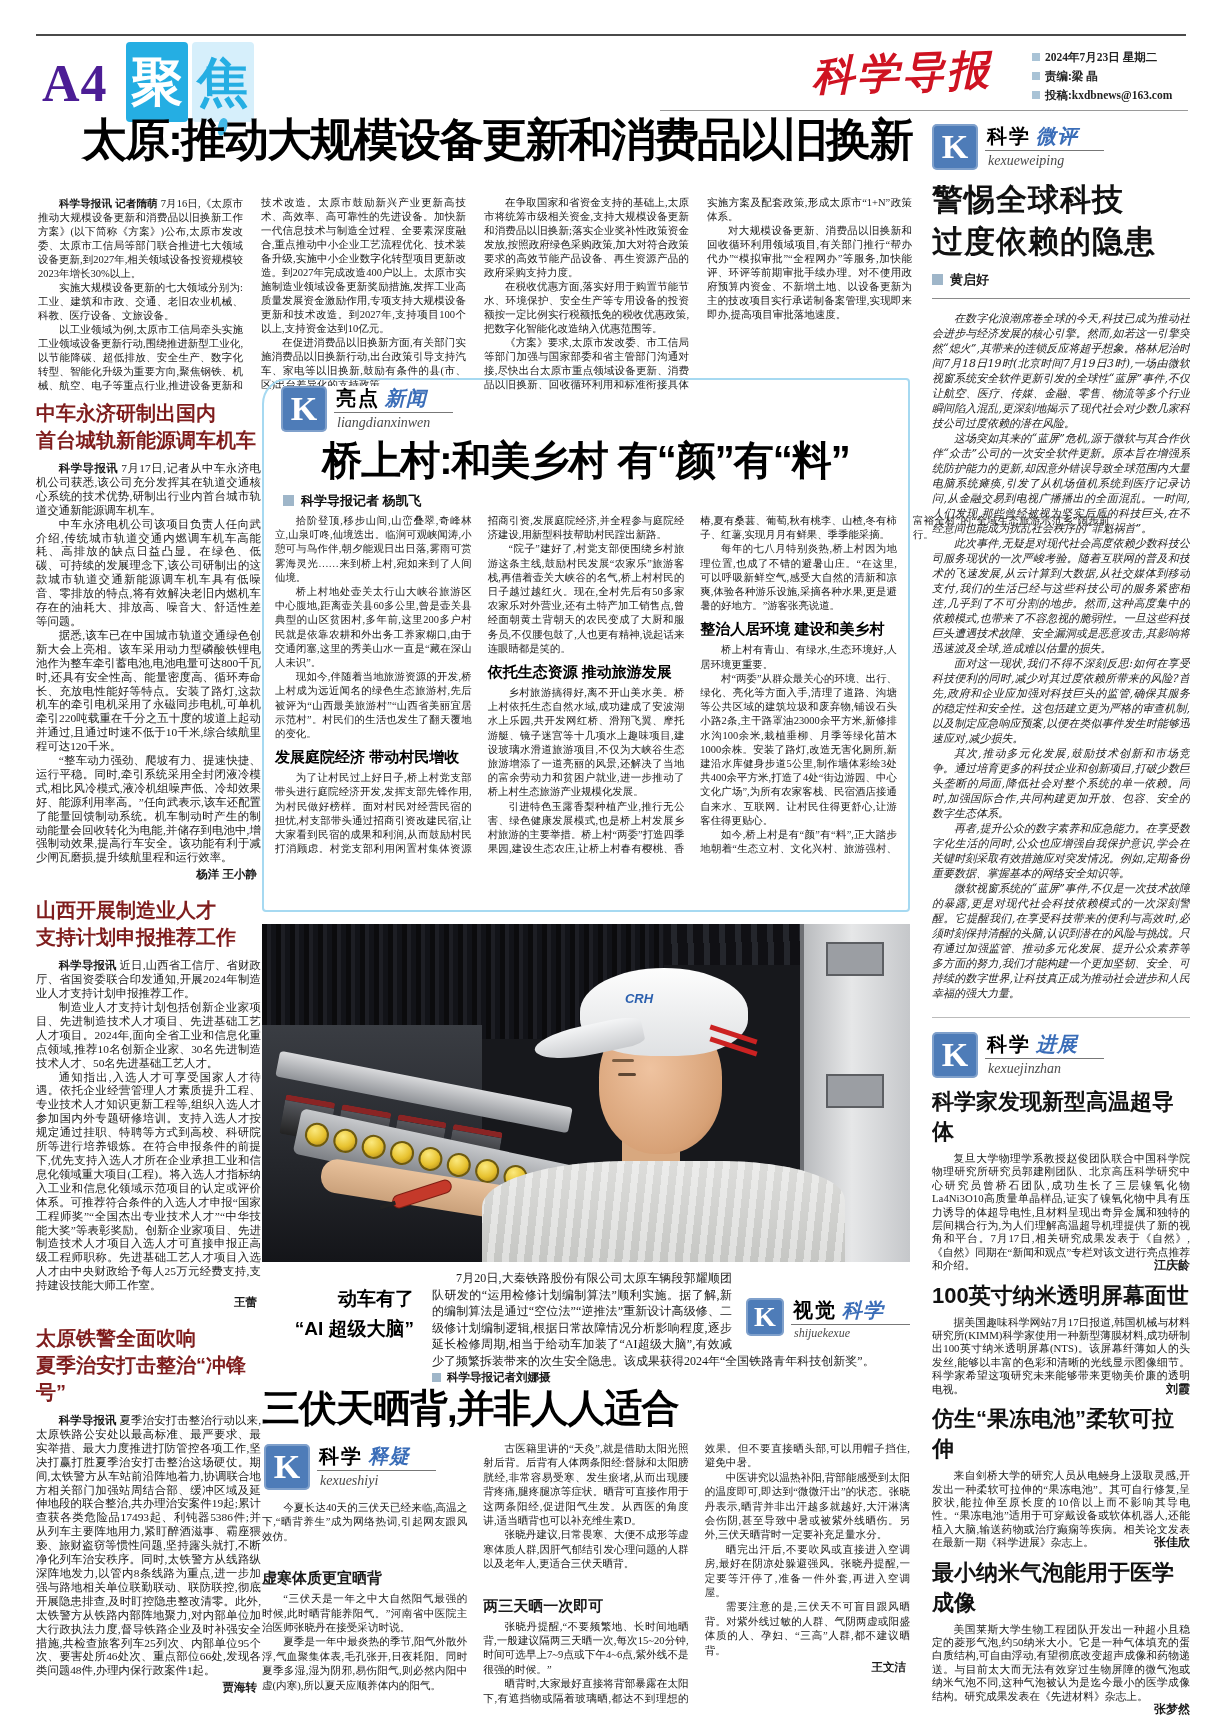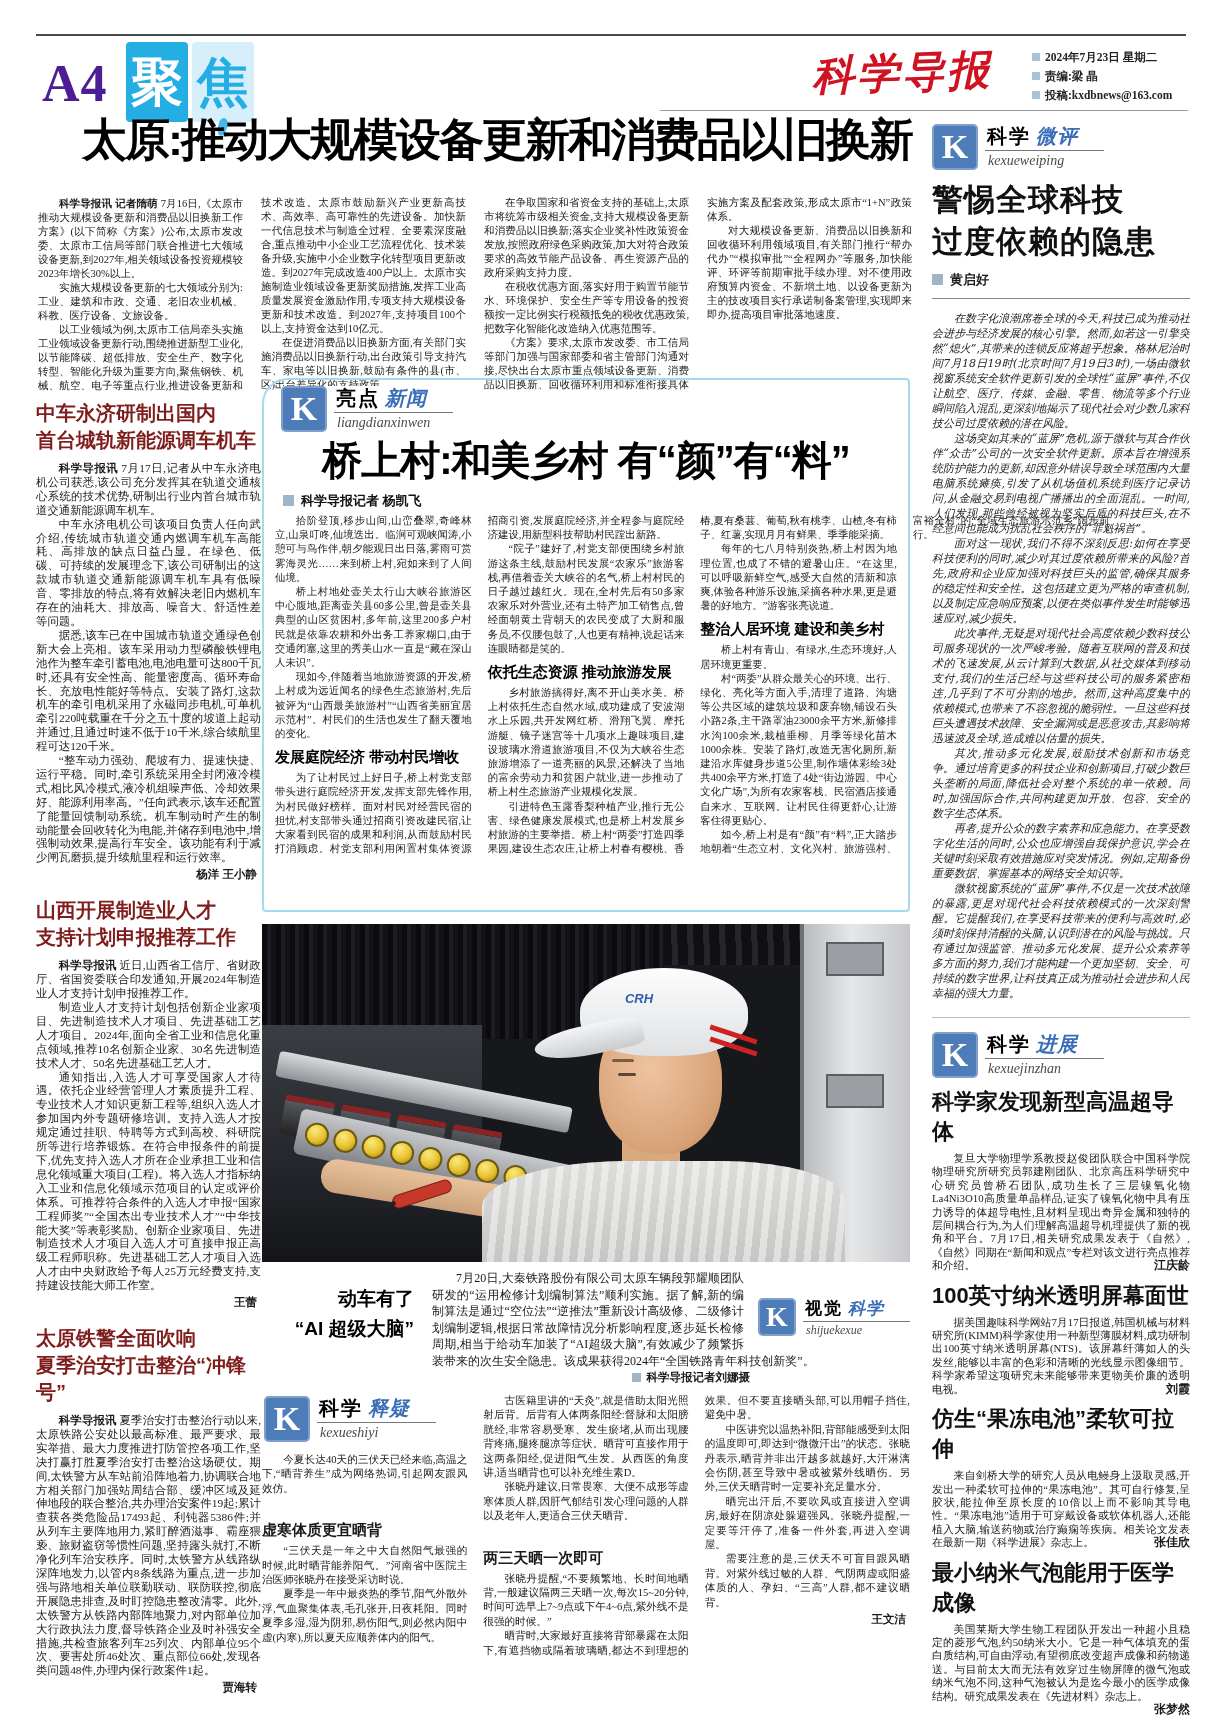--- a/index.html
+++ b/index.html
@@ -30,21 +30,21 @@
   .klogo { display:inline-flex; align-items:flex-start; gap:7px; background:#fff; }
   .kbox { width:46px; height:46px; flex:none; background:#4e7cb8; color:#fff; border-radius:5px;
           display:flex; align-items:center; justify-content:center;
           font:700 34px/1 "Liberation Serif",serif; box-shadow:inset 0 0 0 2px rgba(255,255,255,.28); }
   .kright { display:flex; flex-direction:column; }
   .kline { border-bottom:1.5px solid #777; padding:2px 26px 3px 2px; white-space:nowrap; }
   .kp1 { font:700 20px/1 "Liberation Serif",serif; color:#000; letter-spacing:2px; }
   .kp2 { font:700 italic 20px/1 "DejaVu Serif",serif; color:#3a6db8; margin-left:5px; letter-spacing:1px; }
   .kpy { font:italic 14px/20px "Liberation Serif",serif; color:#4a4a4a; padding-left:3px; }
   .klogo.sm .kbox { width:38px; height:38px; font-size:28px; }
-  .klogo.sm .kp1,.klogo.sm .kp2 { font-size:17px; }
+  .klogo.sm .kp1,.klogo.sm .kp2 { font-size:20px; }
   .klogo.sm .kpy { font-size:12px; line-height:16px; }
 
   
   #lead-head { left:38px; top:112px; width:874px; font:900 45px/56px "Liberation Sans","DejaVu Sans",sans-serif;
                letter-spacing:-2px; white-space:nowrap; color:#000;text-align:right; }
   #lead-cols { left:38px; top:196px; width:874px; height:198px; column-count:4; column-gap:18px; column-fill:auto; }
   #lead-cols p { font-size:10.5px; line-height:14px; text-align:justify; text-indent:2em; }
   .pref { font-weight:700; font-family:"Liberation Sans",sans-serif; margin-right:3px; }
 
   
@@ -113,21 +113,21 @@
   .cap-stripe { position:absolute; left:69%; top:32%; width:7.5%; height:5px; background:#c22; transform:rotate(18deg); }
   .cap-stripe.s2 { top:35.5%; }
 
   
   #cap { left:262px; top:1270px; width:648px; display:flex; gap:18px; }
   #cap-title { width:152px; flex:none; text-align:right; padding-top:14px;
                font:700 19px/30px "Liberation Sans","DejaVu Sans",sans-serif; color:#000; }
   #cap-body { flex:1; }
   #cap-body .vwrap { float:right; margin:28px 0 0 14px; }
   #cap-text { font-size:12px; line-height:16.5px; text-align:justify; text-indent:2em; }
-  #cap-credit { display:flex; justify-content:flex-end; align-items:center; gap:6px; padding-right:160px;
+  #cap-credit { display:flex; justify-content:flex-start; align-items:center; gap:6px; padding-right:160px;
                 margin-top:3px; font:700 11.5px/1 "Liberation Sans",sans-serif; }
 
   
   #sb-art { left:262px; top:1384px; width:648px; }
   #sb-head { font:900 38px/48px "Liberation Sans","DejaVu Sans",sans-serif; letter-spacing:-1px; color:#000; }
   #sb-cols { margin-top:10px; height:276px; column-count:3; column-gap:16px; column-fill:auto; }
   #sb-cols p { font-size:10.6px; line-height:14.4px; text-align:justify; text-indent:2em; }
   #sb-cols h4 { font:700 15px/20px "Liberation Sans","DejaVu Sans",sans-serif; margin:24px 0 4px; }
   #sb-cols .klogo { margin:2px 0 10px 2px; }
 
@@ -302,20 +302,21 @@
       </span>
       <p id="cap-text">7月20日,大秦铁路股份有限公司太原车辆段郭耀顺团队研发的“运用检修计划编制算法”顺利实施。据了解,新的编制算法是通过“空位法”“逆推法”重新设计高级修、二级修计划编制逻辑,根据日常故障情况分析影响程度,逐步延长检修周期,相当于给动车加装了“AI超级大脑”,有效减少了频繁拆装带来的次生安全隐患。该成果获得2024年“全国铁路青年科技创新奖”。</p>
       <div id="cap-credit">
         <span class="sq" style="width:9px;height:9px"></span>
         <span>科学导报记者刘娜摄</span>
       </div>
     </div>
   </div>
 
   <div class="abs" id="sb-art">
+    <div id="sb-head">三伏天晒背,并非人人适合</div>
     <div id="sb-cols">
       <div class="klogo">
         <span class="kbox">K</span>
         <span class="kright">
           <span class="kline"><b class="kp1">科学</b><span class="kp2">释疑</span></span>
           <span class="kpy">kexueshiyi</span>
         </span>
       </div>
       <p>今夏长达40天的三伏天已经来临,高温之下,“晒背养生”成为网络热词,引起网友跟风效仿。</p>
       <h4>虚寒体质更宜晒背</h4>
@@ -345,22 +346,22 @@
       <span style="display:block">警惕全球科技</span>
       <span style="display:block">过度依赖的隐患</span>
     </div>
     <div id="wp-author">
       <span class="sq"></span>
       <span>黄启好</span>
     </div>
     <div class="essay">
       <p>在数字化浪潮席卷全球的今天,科技已成为推动社会进步与经济发展的核心引擎。然而,如若这一引擎突然“熄火”,其带来的连锁反应将超乎想象。格林尼治时间7月18日19时(北京时间7月19日3时),一场由微软视窗系统安全软件更新引发的全球性“蓝屏”事件,不仅让航空、医疗、传媒、金融、零售、物流等多个行业瞬间陷入混乱,更深刻地揭示了现代社会对少数几家科技公司过度依赖的潜在风险。</p>
       <p>这场突如其来的“蓝屏”危机,源于微软与其合作伙伴“众击”公司的一次安全软件更新。原本旨在增强系统防护能力的更新,却因意外错误导致全球范围内大量电脑系统瘫痪,引发了从机场值机系统到医疗记录访问,从金融交易到电视广播播出的全面混乱。一时间,人们发现,那些曾经被视为坚实后盾的科技巨头,在不经意间也能成为扰乱社会秩序的“罪魁祸首”。</p>
+      <p>此次事件,无疑是对现代社会高度依赖少数科技公司服务现状的一次严峻考验。随着互联网的普及和技术的飞速发展,从云计算到大数据,从社交媒体到移动支付,我们的生活已经与这些科技公司的服务紧密相连,几乎到了不可分割的地步。然而,这种高度集中的依赖模式,也带来了不容忽视的脆弱性。一旦这些科技巨头遭遇技术故障、安全漏洞或是恶意攻击,其影响将迅速波及全球,造成难以估量的损失。</p>
       <p>面对这一现状,我们不得不深刻反思:如何在享受科技便利的同时,减少对其过度依赖所带来的风险?首先,政府和企业应加强对科技巨头的监管,确保其服务的稳定性和安全性。这包括建立更为严格的审查机制,以及制定应急响应预案,以便在类似事件发生时能够迅速应对,减少损失。</p>
-      <p>此次事件,无疑是对现代社会高度依赖少数科技公司服务现状的一次严峻考验。随着互联网的普及和技术的飞速发展,从云计算到大数据,从社交媒体到移动支付,我们的生活已经与这些科技公司的服务紧密相连,几乎到了不可分割的地步。然而,这种高度集中的依赖模式,也带来了不容忽视的脆弱性。一旦这些科技巨头遭遇技术故障、安全漏洞或是恶意攻击,其影响将迅速波及全球,造成难以估量的损失。</p>
       <p>其次,推动多元化发展,鼓励技术创新和市场竞争。通过培育更多的科技企业和创新项目,打破少数巨头垄断的局面,降低社会对整个系统的单一依赖。同时,加强国际合作,共同构建更加开放、包容、安全的数字生态体系。</p>
       <p>再者,提升公众的数字素养和应急能力。在享受数字化生活的同时,公众也应增强自我保护意识,学会在关键时刻采取有效措施应对突发情况。例如,定期备份重要数据、掌握基本的网络安全知识等。</p>
       <p>微软视窗系统的“蓝屏”事件,不仅是一次技术故障的暴露,更是对现代社会科技依赖模式的一次深刻警醒。它提醒我们,在享受科技带来的便利与高效时,必须时刻保持清醒的头脑,认识到潜在的风险与挑战。只有通过加强监管、推动多元化发展、提升公众素养等多方面的努力,我们才能构建一个更加坚韧、安全、可持续的数字世界,让科技真正成为推动社会进步和人民幸福的强大力量。</p>
     </div>
     <div id="sb-divider"></div>
     <div class="klogo">
       <span class="kbox">K</span>
       <span class="kright">
         <span class="kline"><b class="kp1">科学</b><span class="kp2">进展</span></span>
         <span class="kpy">kexuejinzhan</span>

